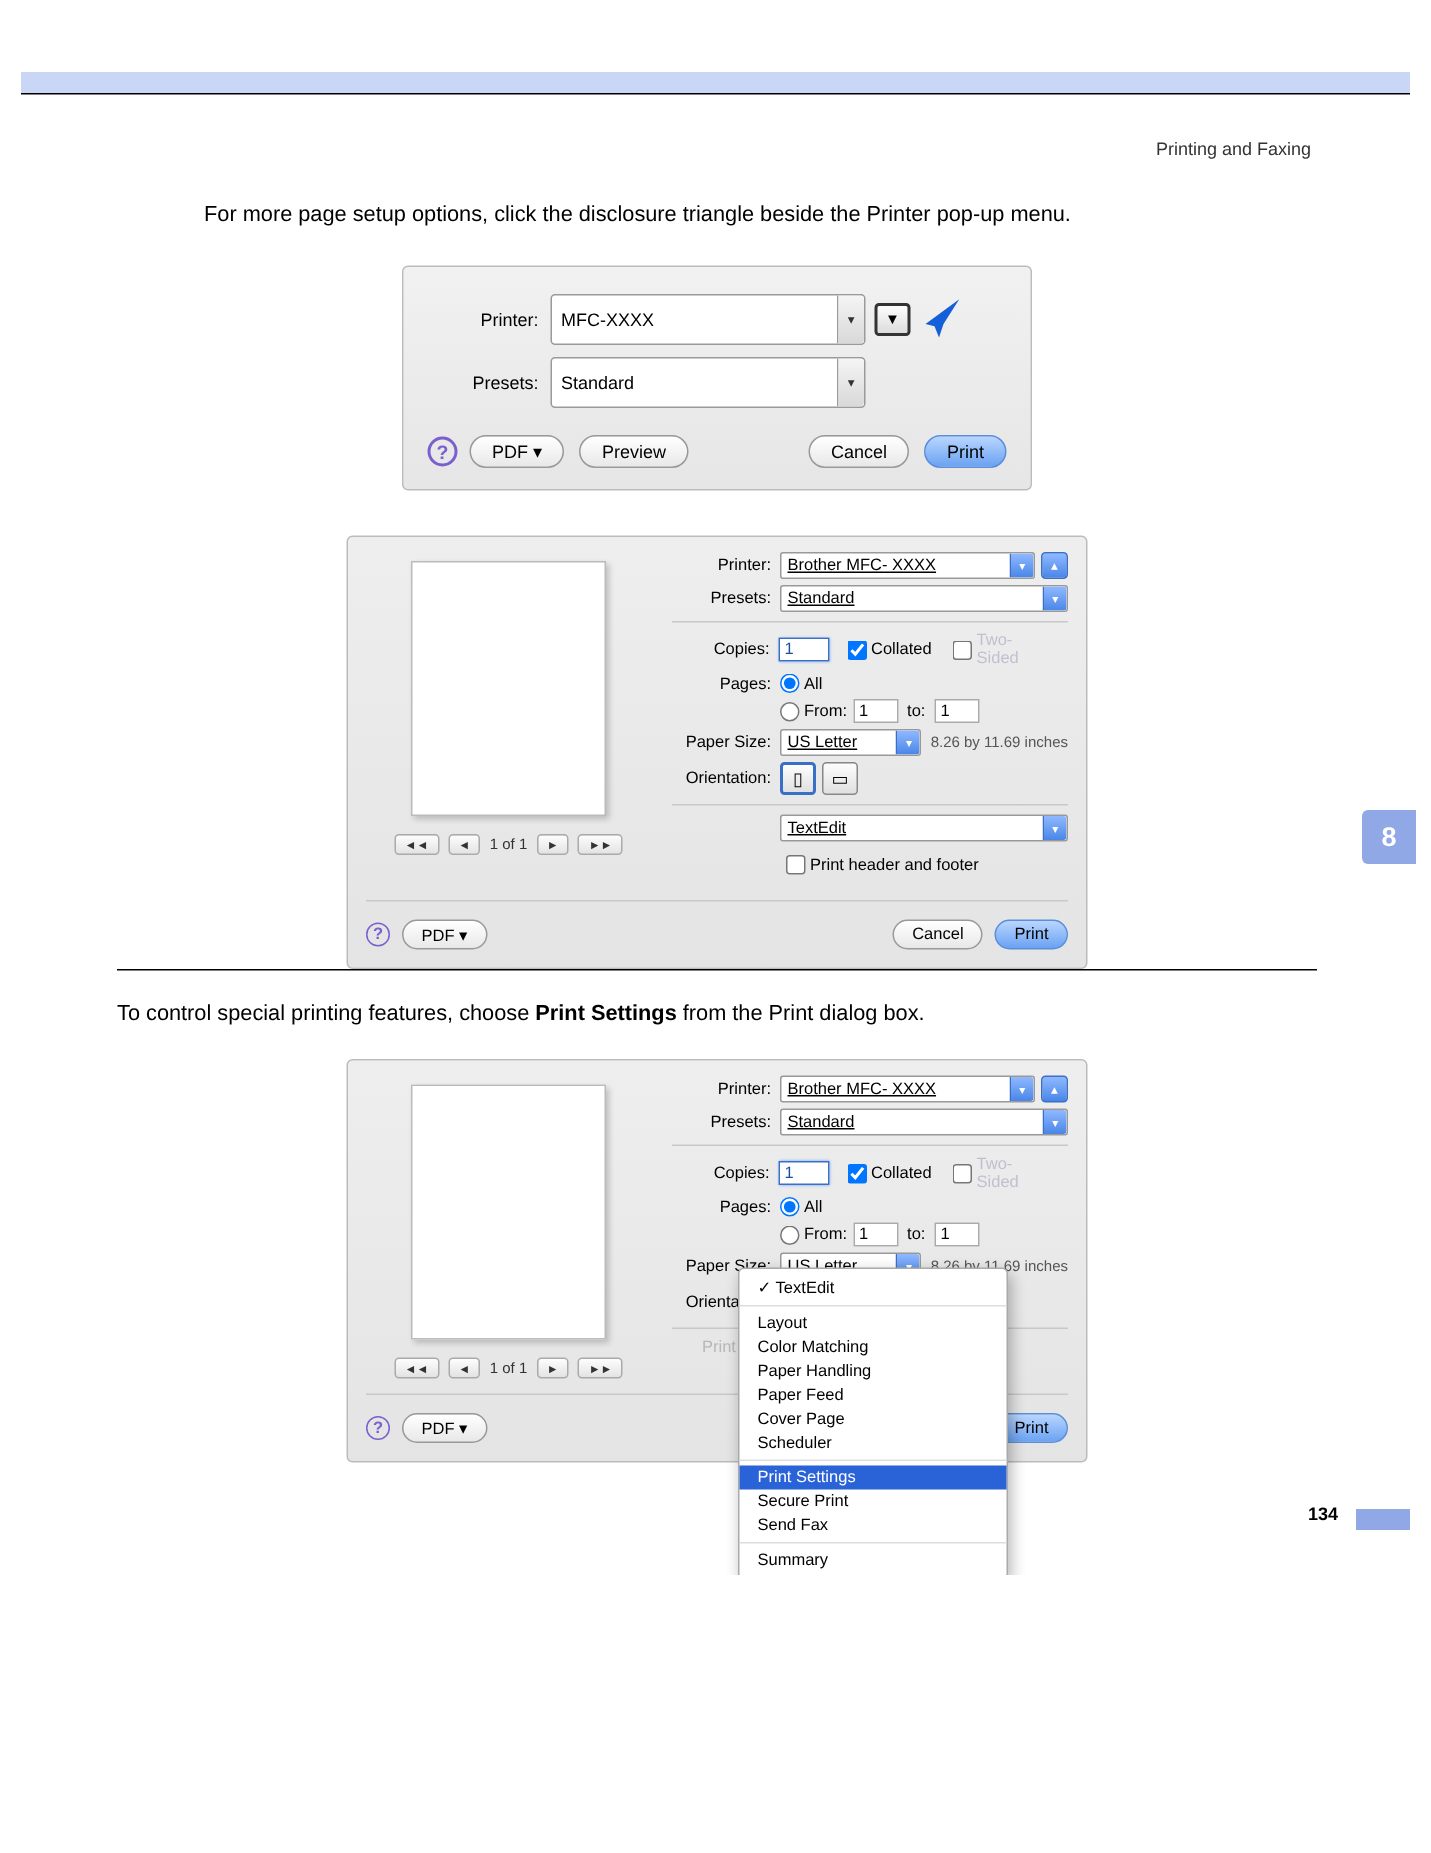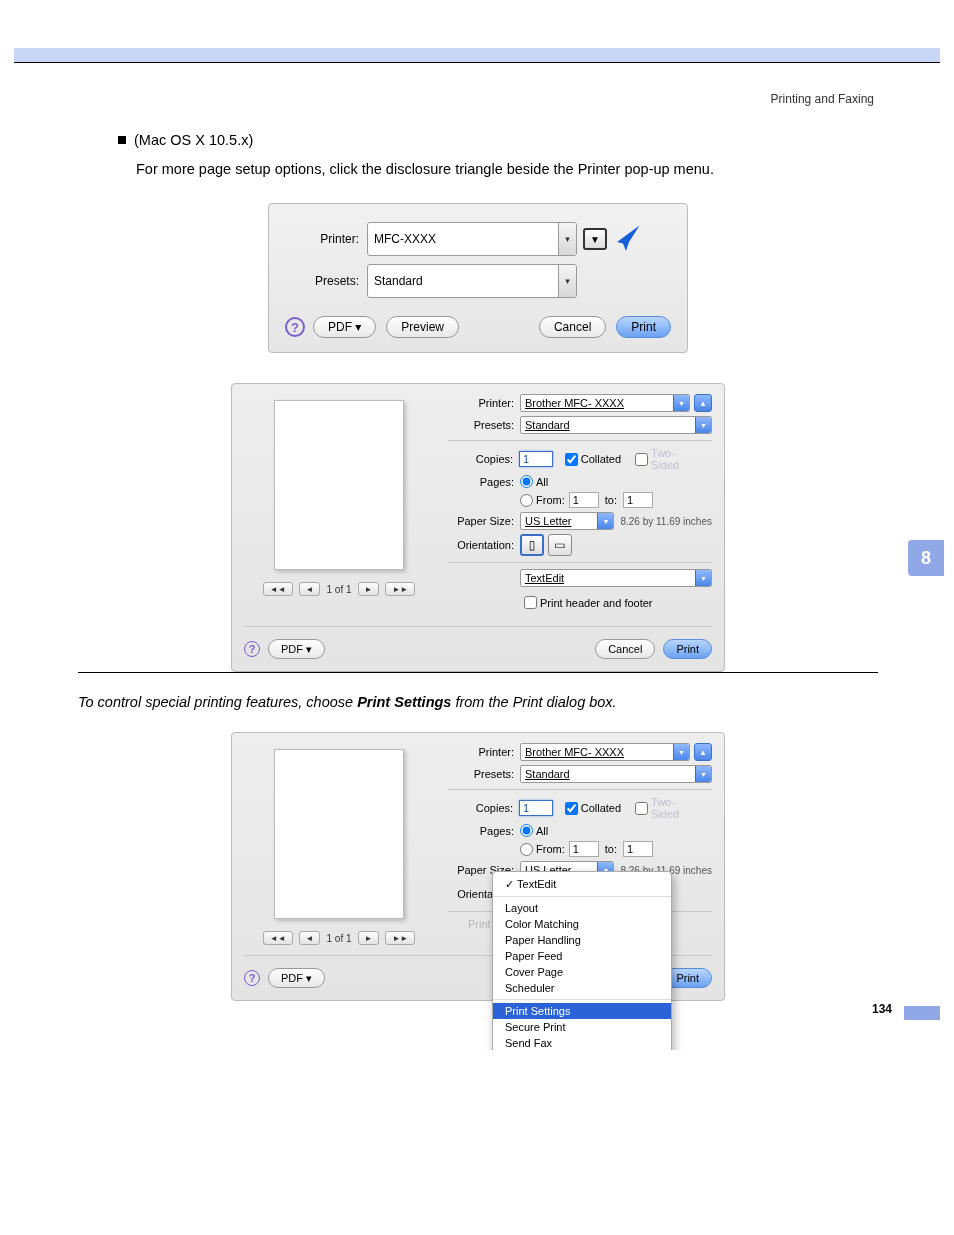--- a/index.html
+++ b/index.html
@@ -50,21 +50,21 @@
   .orient-btn { width: 24px; height: 22px; border: 1px solid #888; background: linear-gradient(#fdfdfd,#e0e0e0); border-radius: 3px; margin-right: 4px; display: inline-flex; align-items: center; justify-content: center; font-size: 12px;}
   .orient-btn.sel { border: 2px solid #3a6fc7; }
   .hr { border-top: 1px solid #c8c8c8; margin: 6px 0; }
   .dim-note { font-size: 10px; color: #555; margin-left: 6px; }
   .footer-row { display: flex; align-items: center; margin-top: 12px; }
   .footer-row .spacer { flex: 1; }
   .btn-sm { height: 20px; border-radius: 10px; font-size: 11px; padding: 0 12px; }
 
   .heading2 { font-size: 22px; font-weight: bold; margin-top: 38px; margin-bottom: 6px; }
   .heading-rule { border-top: 1px solid #000; margin-bottom: 18px; }
-  .body2 { font-size: 14.5px; line-height: 1.6; margin-bottom: 6px; font-style: italic; }
+  .body2 { font-size: 14.5px; line-height: 1.6; margin-bottom: 6px; }
 
   
   .menu { position: absolute; left: 260px; top: 138px; width: 180px; background: #fff; border: 1px solid #aaa; border-radius: 4px; box-shadow: 2px 4px 10px rgba(0,0,0,0.3); font-size: 11px; padding: 4px 0; z-index: 5; }
   .menu .mi { padding: 2px 12px; }
   .menu .mi.checked::before { content: "✓ "; }
   .menu .mi.highlight { background: #2a62d8; color: #fff; }
   .menu .msep { border-top: 1px solid #ddd; margin: 3px 0; }
   .ghost-text { color: #b8b8b8; font-size: 11px; padding-left: 20px; }
 
   .faded-opt { color: #c0c0d0; }
@@ -78,23 +78,20 @@
 <div class="page">
 
 <div class="top-bar"></div>
 <div class="rule"></div>
 <div class="header-right">Printing and Faxing</div>
 
 <div class="chapter-tab">8</div>
 
 <div class="content">
 
-  <div class="bullet-line">
-    <span class="sq"></span><span>(Mac OS X 10.5.x)</span>
-  </div>
   <div class="body-line">
     <span>For more page setup options, click the disclosure triangle beside the </span><b>Printer</b><span> pop-up menu.</span>
   </div>
 
   <div class="dlg1">
     <div class="row">
       <div class="lbl">Printer:</div>
       <div class="combo" style="max-width:210px;">
         <span>MFC-XXXX</span>
         <span class="end">▾</span>

